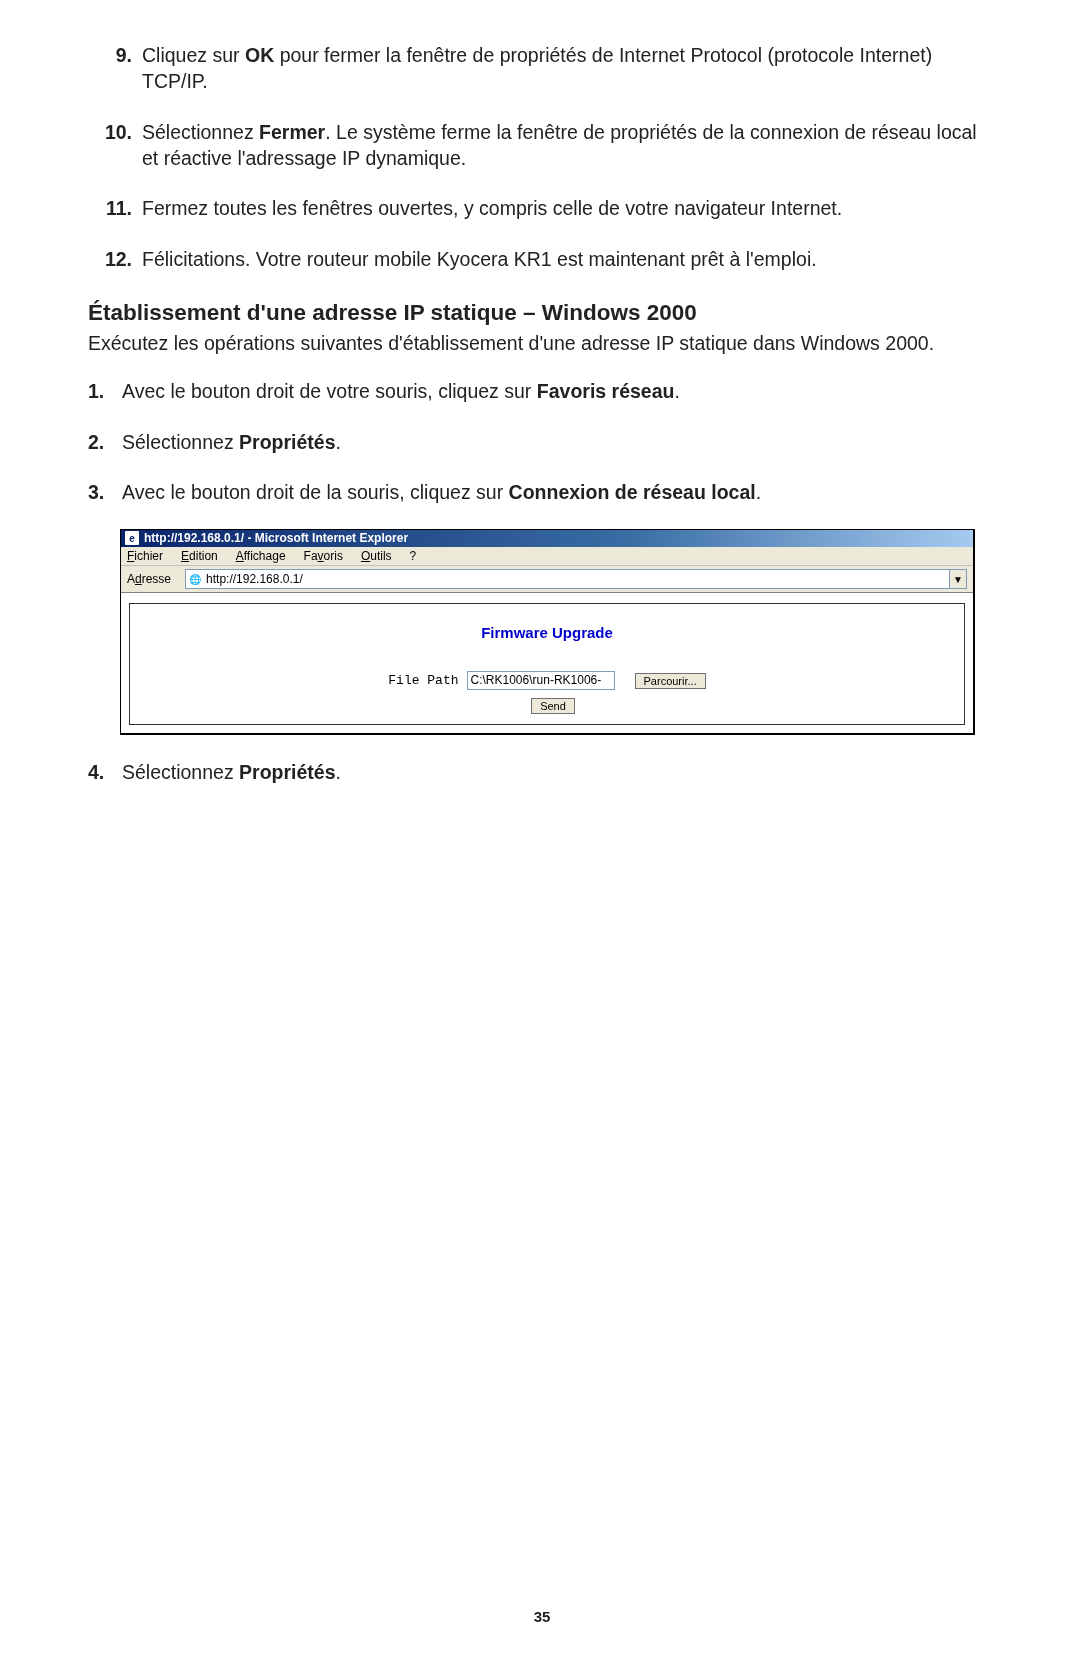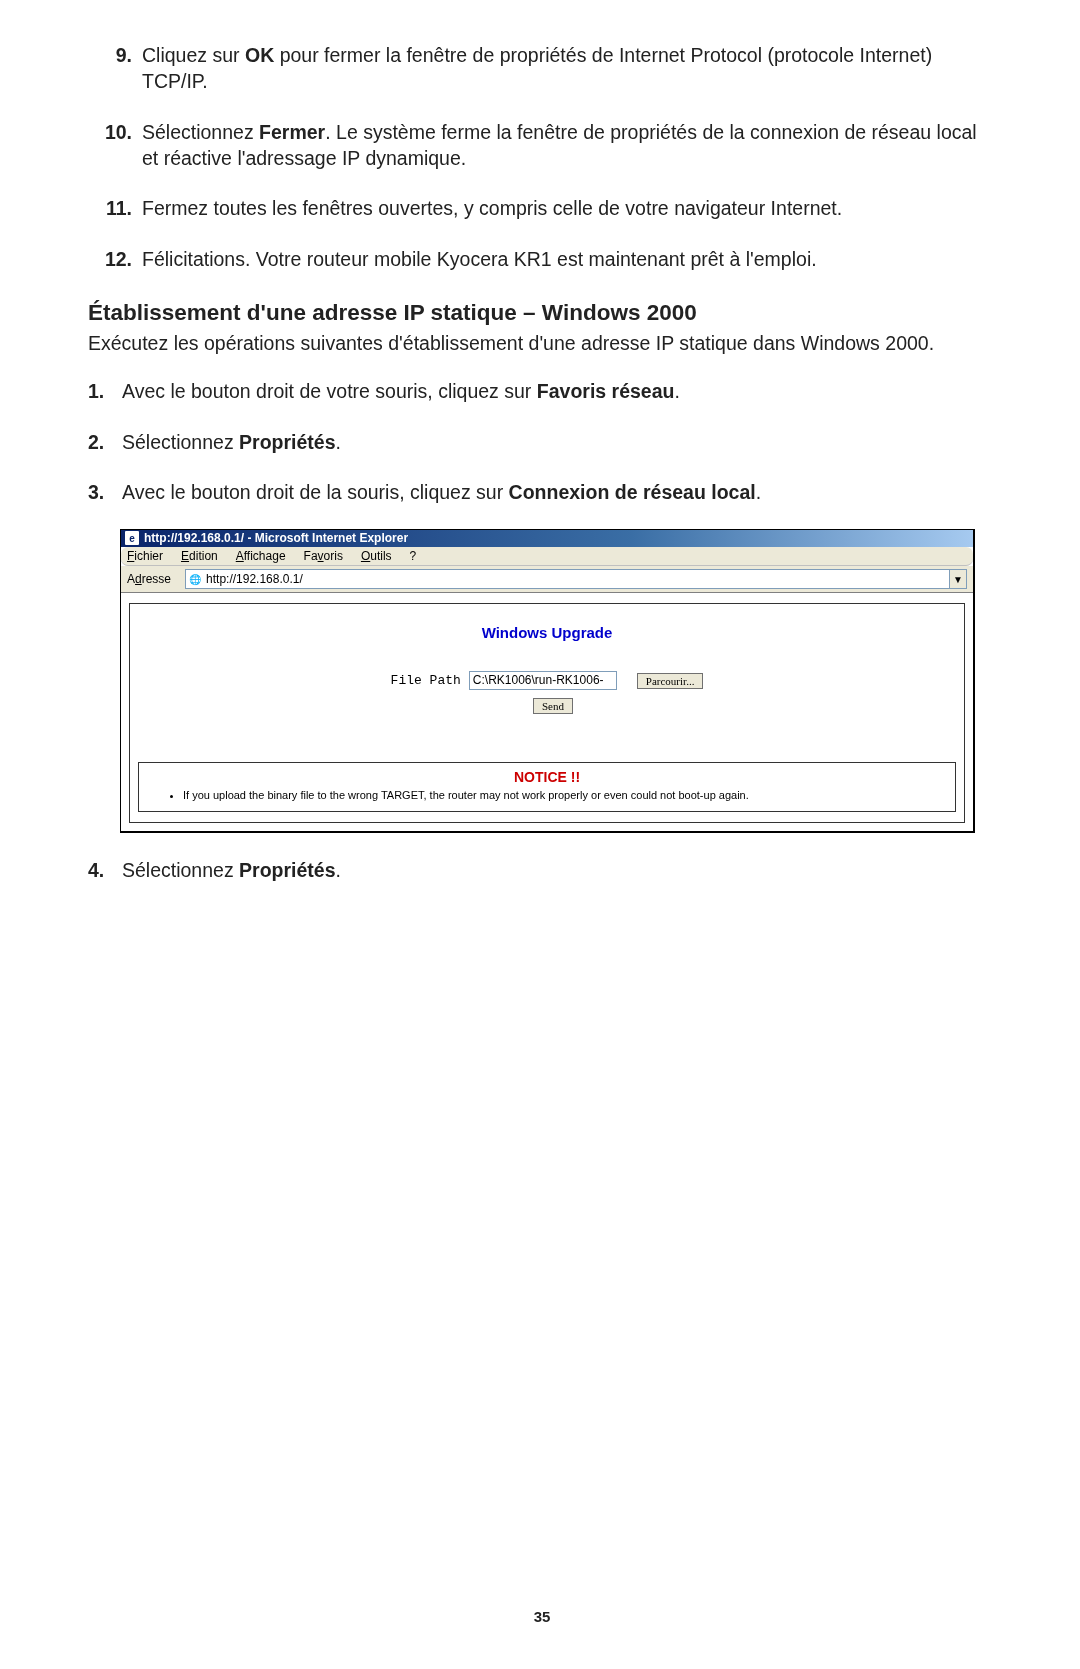--- a/index.html
+++ b/index.html
@@ -94,21 +94,20 @@
     font-size: 10px;
     border-radius: 1px;
   }
   .menubar {
     background: #ece9d8;
     padding: 2px 6px;
     display: flex;
     gap: 18px;
     font-size: 12px;
     border-bottom: 1px solid #c0c0c0;
-    border-radius: 7px;
   }
   .menubar span { cursor: default; }
   .menubar span u { text-decoration: underline; }
   .addrbar {
     background: #ece9d8;
     padding: 3px 6px;
     display: flex;
     align-items: center;
     gap: 14px;
     border-bottom: 1px solid #808080;
@@ -176,21 +175,21 @@
     border: 1px solid #7f9db9;
     background: #fff;
     padding: 1px 3px;
     font-size: 12px;
     font-family: Liberation Sans, sans-serif;
     height: 15px;
     overflow: hidden;
     white-space: nowrap;
   }
   .btn {
-    font-family: Liberation Serif, serif;
+    font-family: Liberation Sans, sans-serif;
     font-size: 11px;
     background: #ece9d8;
     border: 1px solid #707070;
     padding: 1px 8px;
     cursor: default;
     border-radius: 0;
     margin-left: 12px;
   }
   .send-row {
     display:flex; justify-content:center; margin-top:8px;
@@ -283,35 +282,29 @@
       <div class="addr-wrap">
         <div class="addr-input">
           <span class="addr-icon">🌐</span>
           <span>http://192.168.0.1/</span>
         </div>
         <div class="drop-btn">▼</div>
       </div>
     </div>
     <div class="content">
       <div class="panel">
-        <div class="fw-title">Windows Upgrade</div>
+        <div class="fw-title">Firmware Upgrade</div>
         <div class="file-row">
           <span class="lbl">File Path</span>
           <span class="file-input">C:\RK1006\run-RK1006-</span>
           <span class="btn">Parcourir...</span>
         </div>
         <div class="send-row">
           <span class="btn">Send</span>
         </div>
-        <div class="notice-wrap">
-          <div class="notice-title">NOTICE !!</div>
-          <ul class="notice-list">
-            <li>If you upload the binary file to the wrong TARGET, the router may not work properly or even could not boot-up again.</li>
-          </ul>
-        </div>
       </div>
     </div>
   </div>
 
   <ul class="ol-lower" id="lower-list-b">
       <li>
         <span class="num">4.</span>
         <span class="txt">Sélectionnez <b>Propriétés</b>.</span>
       </li>
     </ul>

